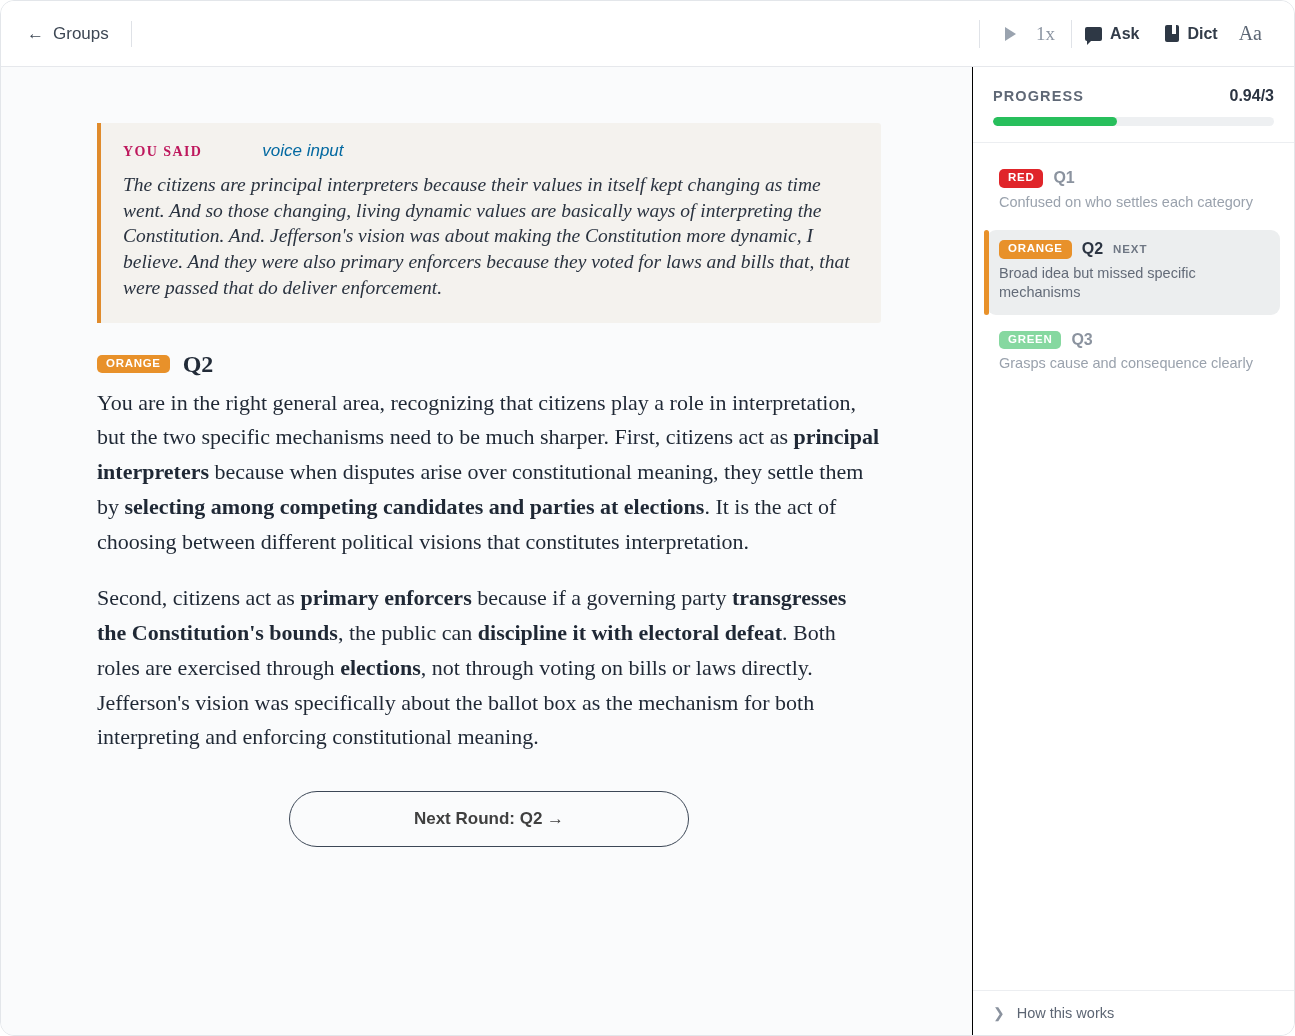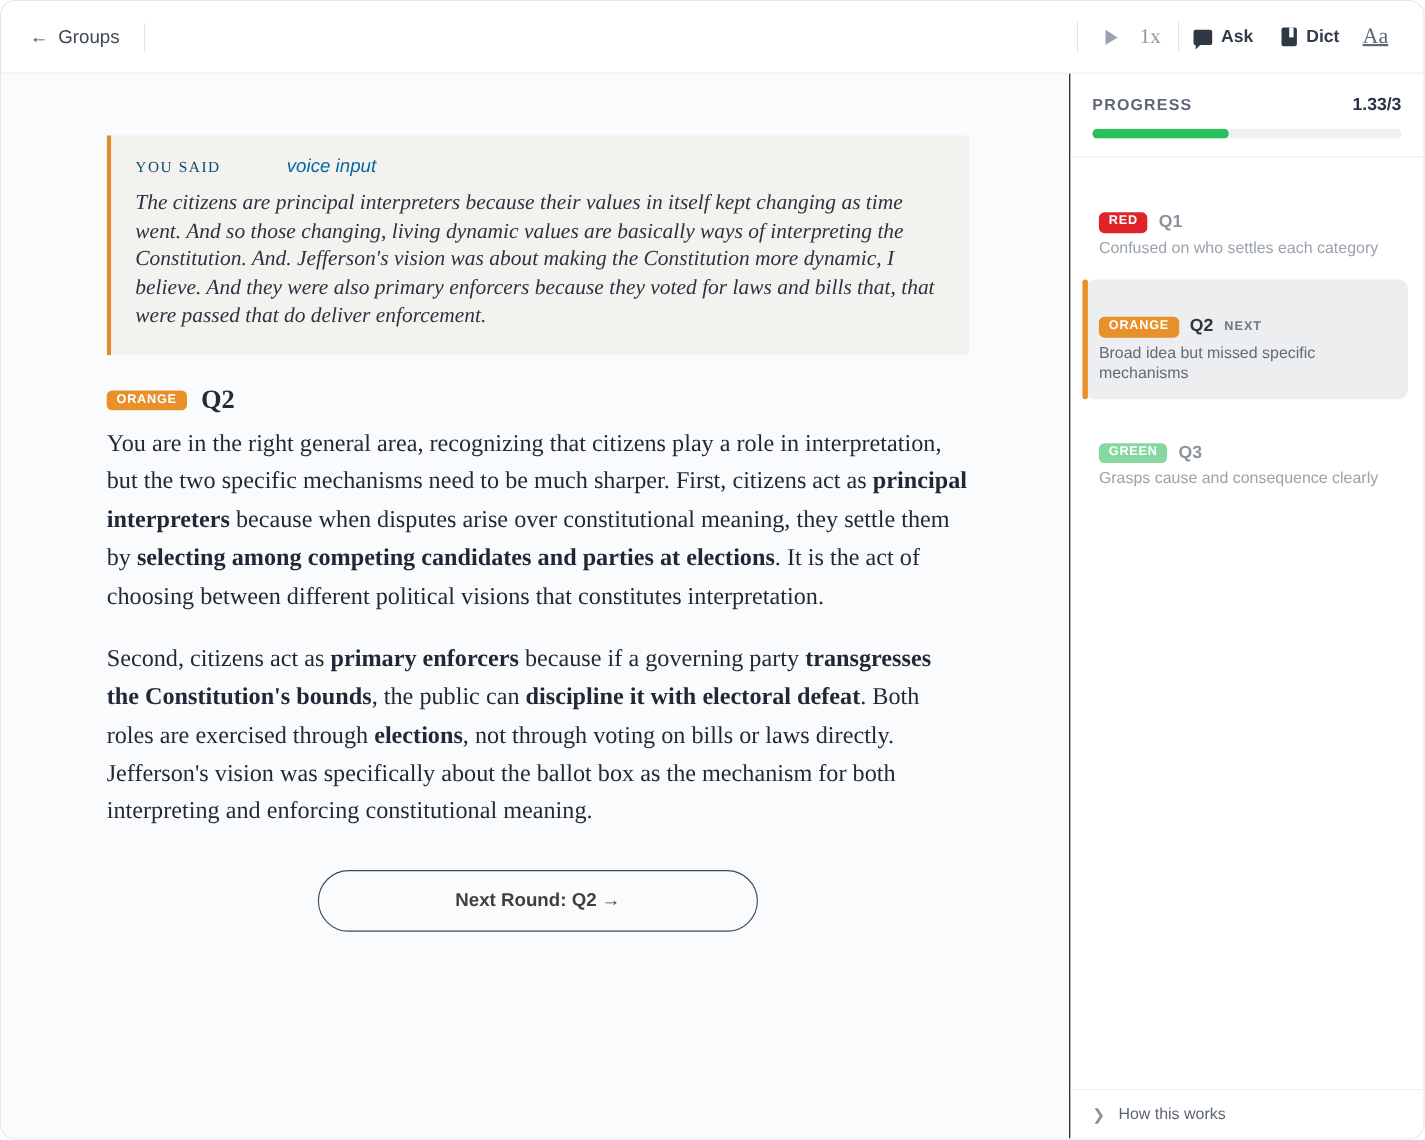--- a/index.html
+++ b/index.html
@@ -71,21 +71,21 @@
   }
   .tb-act {
     display: flex; align-items: center; gap: 8px;
     font-size: 16px; color: #323c49; font-weight: bold;
     cursor: pointer; padding: 0 13px;
   }
   .tb-act .lbl { font-weight: bold; }
   .aa-btn {
     font-family: "Liberation Serif", serif;
     font-size: 20px; color: #5b6personally; color:#5d6775;
-    cursor: pointer; padding: 0 10px 0 8px; text-decoration: underline;
+    cursor: pointer; padding: 0 10px 0 8px;
   }
   .ico-bubble {
     width: 17px; height: 14px; background: #2e3845;
     border-radius: 2px; position: relative;
   }
   .ico-bubble:after {
     content: ""; position: absolute; left: 2px; bottom: -4px;
     width: 0; height: 0;
     border-top: 5px solid #2e3845;
     border-right: 5px solid transparent;
@@ -120,21 +120,21 @@
     padding: 18px 26px 22px 22px;
     border-radius: 0 3px 3px 0;
   }
   .quote-head {
     display: flex; align-items: baseline; gap: 12px;
     margin-bottom: 11px;
   }
   .you-said {
     font-family: "Liberation Serif", serif;
     font-size: 14px; letter-spacing: 1.4px;
-    color: #0c4a6e; font-weight: normal;
+    color: #be185d; font-weight: bold;
   }
   .voice-input {
     font-size: 17px; font-style: italic; color: #0369a1; margin-left: 48px;
   }
   .quote-text {
     font-family: "Liberation Serif", serif;
     font-style: italic;
     font-size: 19.5px;
     line-height: 1.32;
     color: #2a3340;
@@ -221,21 +221,21 @@
   }
   .q-item.active {
     background: #eceeef;
   }
   .q-item.active:before {
     content: "";
     position: absolute; left: -3px; top: 0; bottom: 0;
     width: 5px; border-radius: 4px; background: #e8912a;
   }
   .q-top {
-    display: flex; align-items: center; gap: 10px; margin-bottom: 5px; margin-top: 24px;
+    display: flex; align-items: center; gap: 10px; margin-bottom: 5px;
   }
   .q-id { font-size: 16px; font-weight: bold; color: #2b3442; }
   .q-next {
     font-size: 11.5px; font-weight: bold; letter-spacing: 0.9px;
     color: #6f7784;
   }
   .q-desc { font-size: 14.5px; color: #636b78; line-height: 1.35; }
   .q-item.muted .q-id { color: #8b939f; }
   .q-item.muted .q-desc { color: #9aa2ad; }
 
@@ -312,21 +312,21 @@
         </div>
 
       </div>
     </div>
 
     <div class="sidebar">
 
       <div class="prog-block">
         <div class="prog-row">
           <span class="prog-label">PROGRESS</span>
-          <span class="prog-value">1.33/3</span>
+          <span class="prog-value">0.94/3</span>
         </div>
         <div class="track">
           <div class="fill" id="progress-fill" style="width: 44.3%;"></div>
         </div>
       </div>
 
       <div class="q-list">
 
         <div class="q-item muted">
           <div class="q-top">

